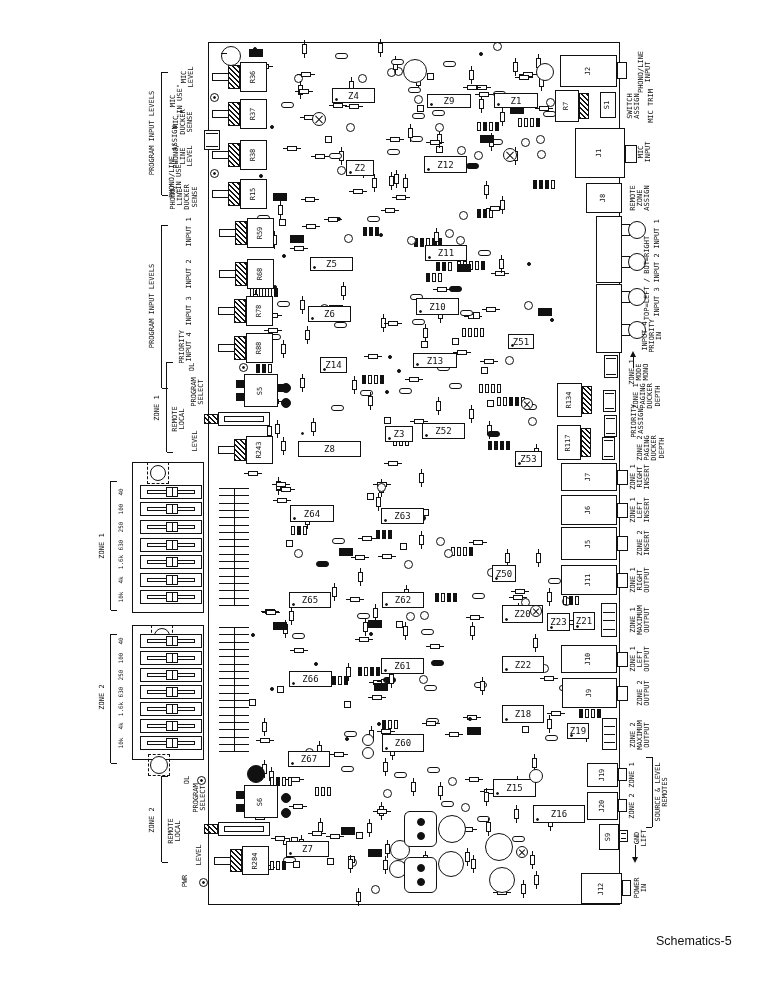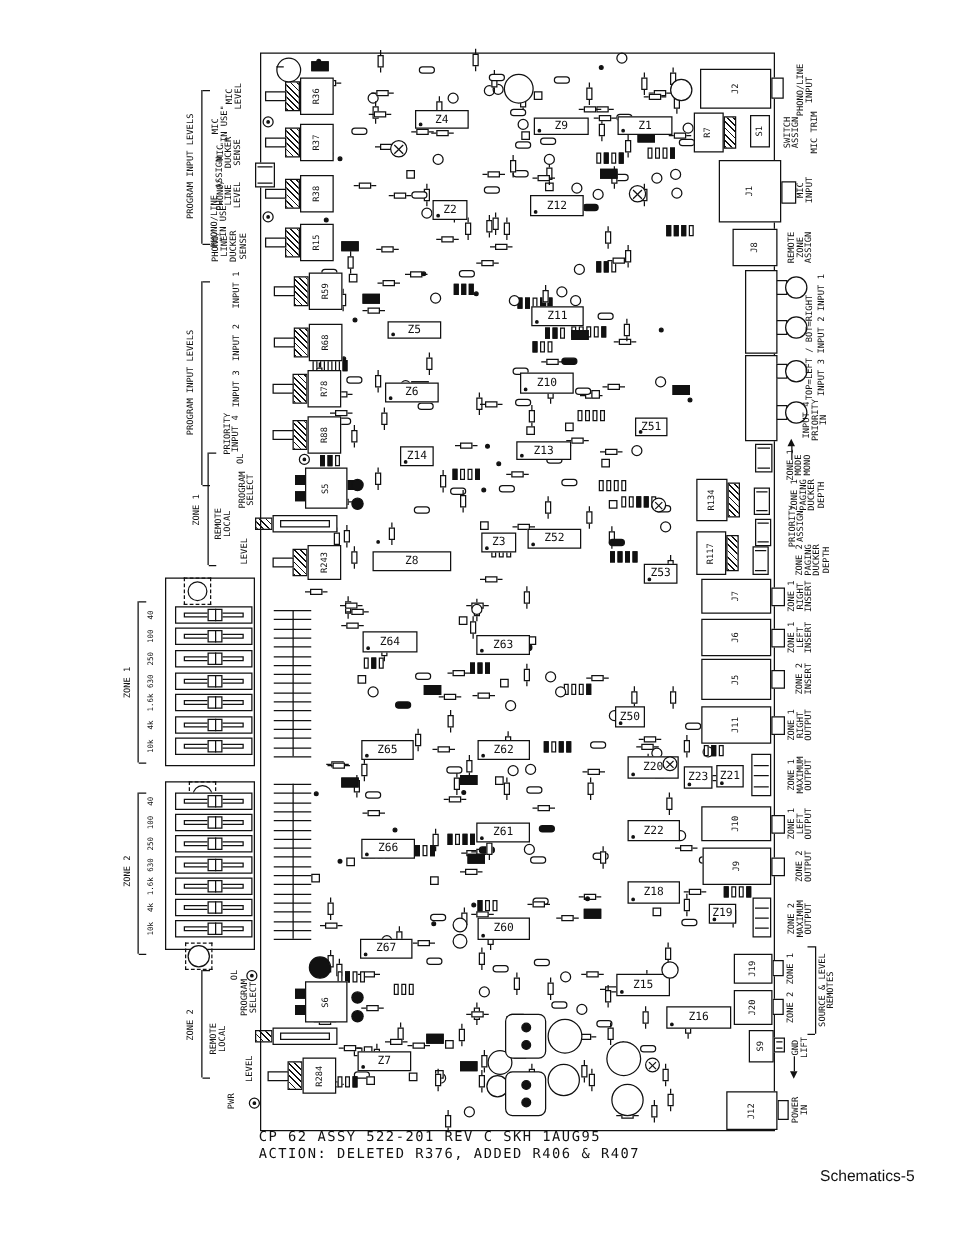--- a/index.html
+++ b/index.html
@@ -1377,16 +1377,14 @@
 SELECT</div>
       <div class="abs rl" style="left: 175px; top: 831px;">REMOTE
 LOCAL</div>
       <div class="abs rl" style="left: 200px; top: 855px;">LEVEL</div>
       <div class="abs rl" style="left: 186px; top: 881px;">PWR</div>
       <div class="abs ln" style="left: 633px; top: 356px; width: 1px; height: 12px;"></div>
       <div class="abs " style="left: 630px; top: 351px; width: 0px; height: 0px; border-left: 3.5px solid transparent; border-right: 3.5px solid transparent; border-bottom: 6px solid rgb(17, 17, 17);"></div>
       <div class="abs ln" style="left: 635px; top: 845px; width: 1px; height: 12px;"></div>
       <div class="abs " style="left: 632px; top: 857px; width: 0px; height: 0px; border-left: 3.5px solid transparent; border-right: 3.5px solid transparent; border-top: 6px solid rgb(17, 17, 17);"></div>
     </div>
-  <div class="title-line" style="left:207px;top:903px;">CP 62 ASSY 522-201 REV C SKH 1AUG95</div>
-  <div class="title-line" style="left:207px;top:916px;">ACTION: DELETED R376, ADDED R406 &amp; R407</div>
   <div class="footer" style="left:656px;top:934px;">Schematics-5</div>
 </div>
 
 </body></html>

